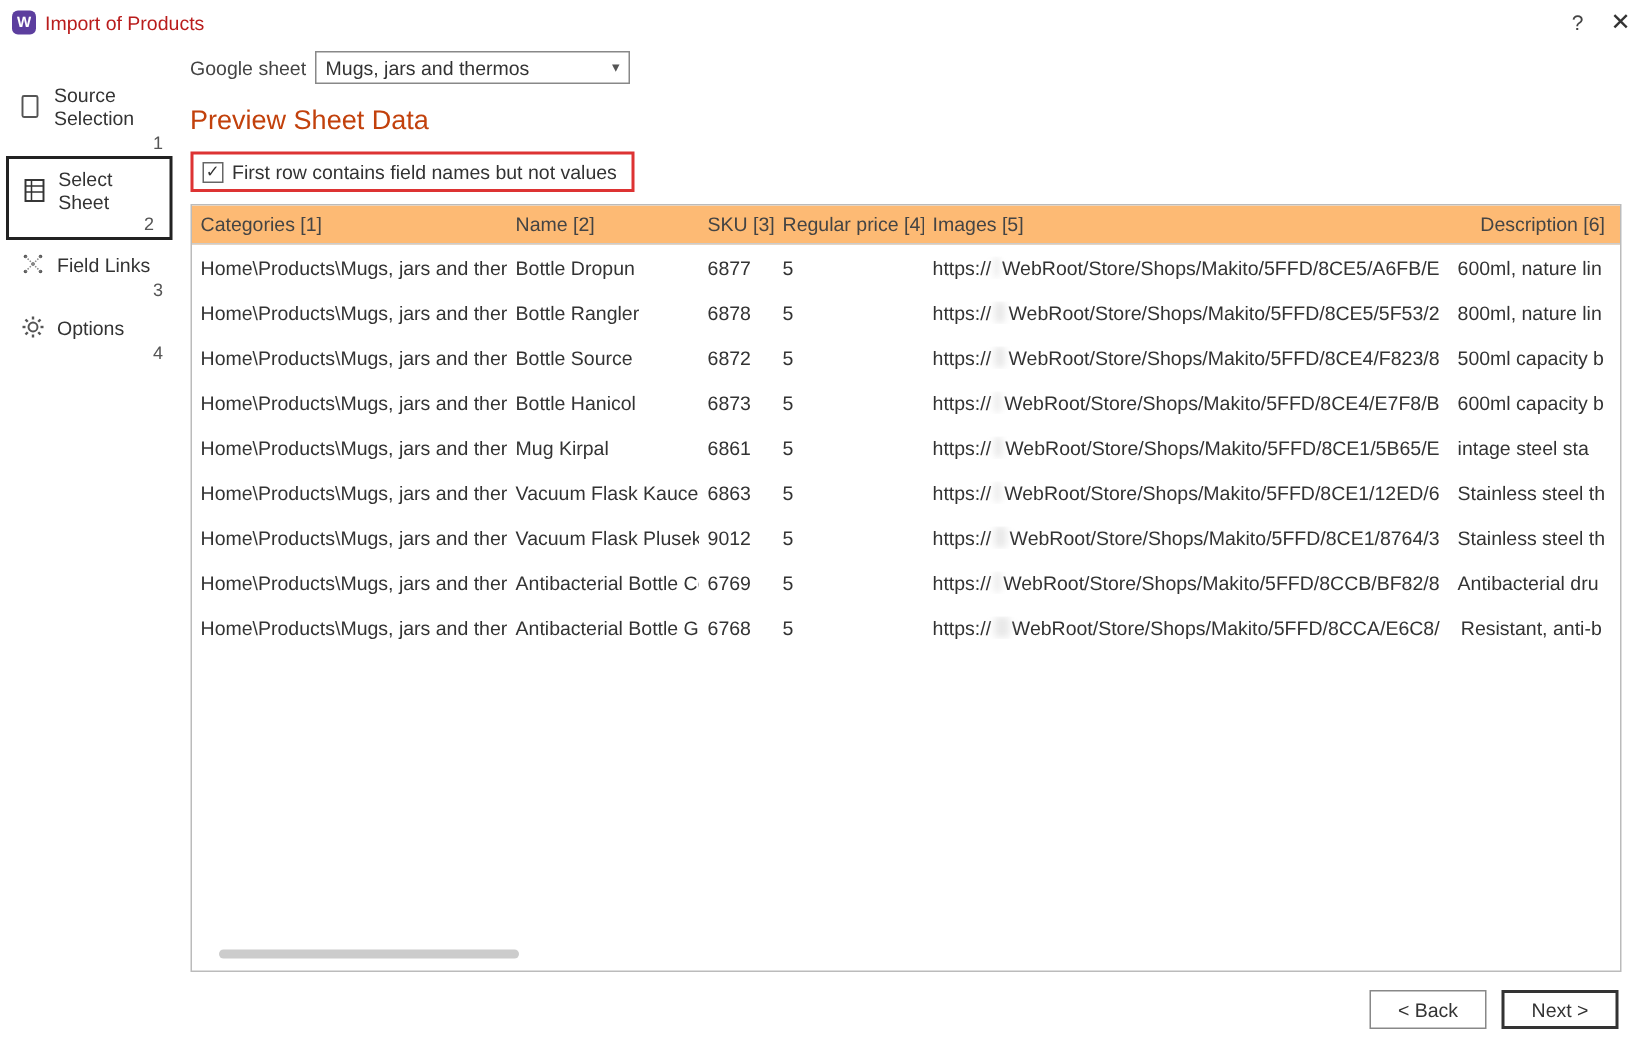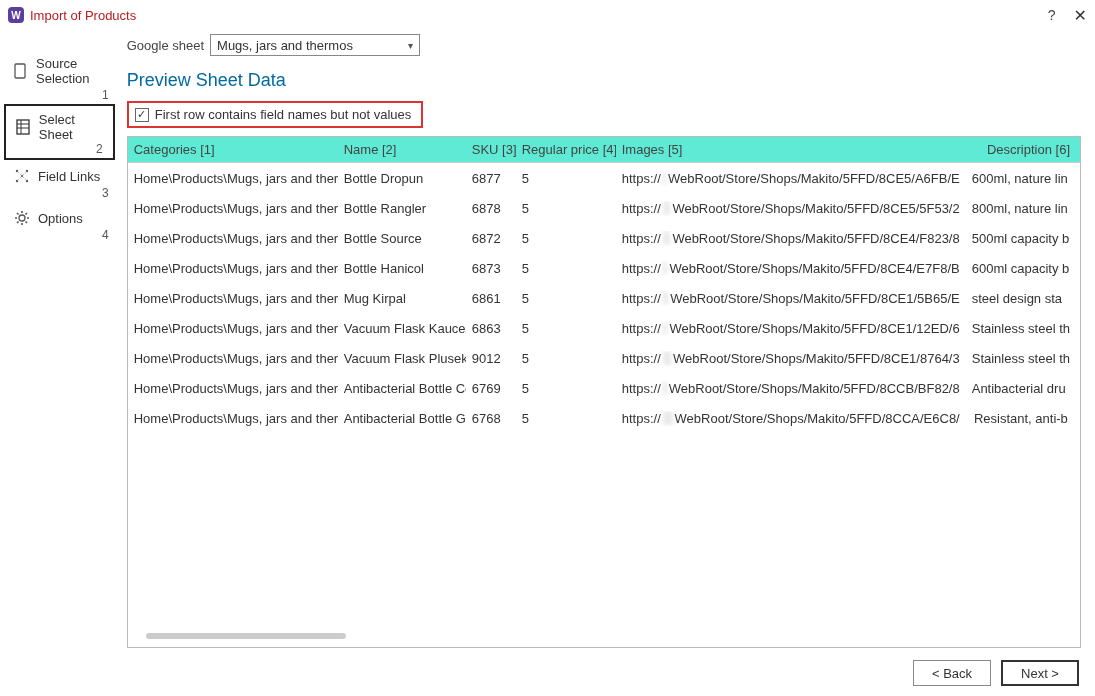--- a/index.html
+++ b/index.html
@@ -83,21 +83,21 @@
     display: flex;
     align-items: center;
     padding: 0 6px;
     justify-content: space-between;
     cursor: pointer;
     font-size: 13px;
   }
   .sheet-select .caret { font-size: 10px; color: #555; }
   .section-title {
     font-size: 18px;
-    color: #0369a1;
+    color: #c2410c;
     margin-bottom: 10px;
   }
   .checkbox-row {
     border: 2px solid #d33;
     display: inline-flex;
     align-items: center;
     padding: 4px 10px 4px 6px;
     gap: 6px;
     margin-bottom: 8px;
   }
@@ -110,21 +110,21 @@
   }
   .table-wrap {
     border: 1px solid #bbb;
     height: 512px;
     overflow: hidden;
     position: relative;
   }
   .table-head {
     display: flex;
     border-bottom: 1px solid #ccc;
-    background: #5eead4;
+    background: #fdba74;
     height: 26px;
     align-items: center;
   }
   .th, .td {
     padding: 0 6px;
     font-size: 13px;
     white-space: nowrap;
     overflow: hidden;
   }
   .th { color: #444; font-weight: 400; border-right: 0px solid #eee; }
@@ -333,21 +333,21 @@
           <div class="tr">
             <div class="td col-cat">Home\Products\Mugs, jars and thermos</div>
             <div class="td col-name">Mug Kirpal</div>
             <div class="td col-sku">6861</div>
             <div class="td col-price">5</div>
             <div class="td col-img">
               <span>https://</span>
               <span class="blur"></span>
               <span>WebRoot/Store/Shops/Makito/5FFD/8CE1/5B65/E</span>
             </div>
-            <div class="td col-desc" style="text-align:left">steel design sta</div>
+            <div class="td col-desc" style="text-align:left">intage steel sta</div>
           </div>
           <div class="tr">
             <div class="td col-cat">Home\Products\Mugs, jars and thermos</div>
             <div class="td col-name">Vacuum Flask Kaucex</div>
             <div class="td col-sku">6863</div>
             <div class="td col-price">5</div>
             <div class="td col-img">
               <span>https://</span>
               <span class="blur"></span>
               <span>WebRoot/Store/Shops/Makito/5FFD/8CE1/12ED/6</span>

